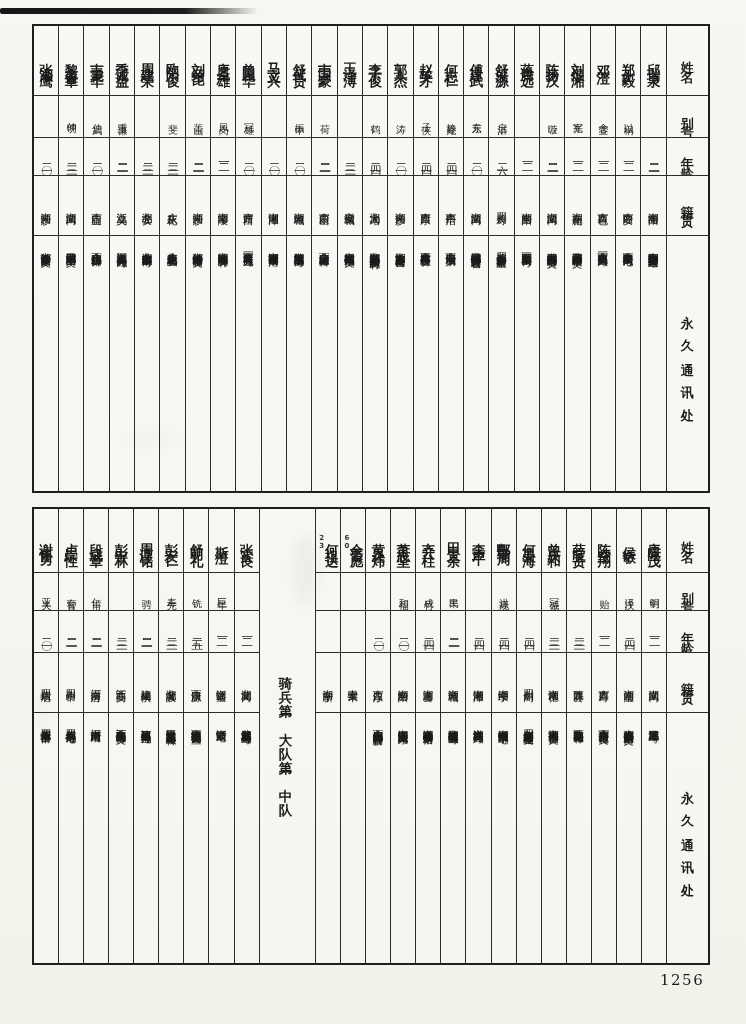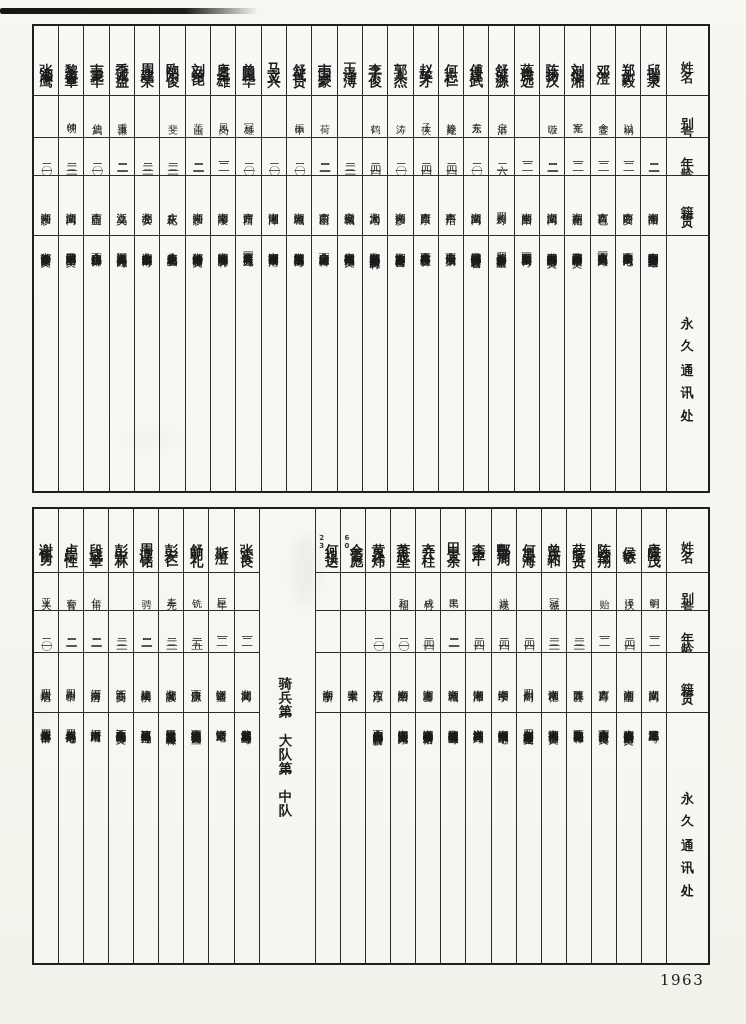--- a/index.html
+++ b/index.html
@@ -944,14 +944,14 @@
         </div>
         <div class="cell cell-native">
           <span class="vtext v-native">四川峨眉</span>
         </div>
         <div class="cell cell-addr">
           <span class="vtext v-addr">四川峨眉青乡小萃市街</span>
         </div>
       </div>
     </div>
 
-  <div class="pageno">1963</div>
+  <div class="pageno">1256</div>
 </div>
 
 </body></html>

